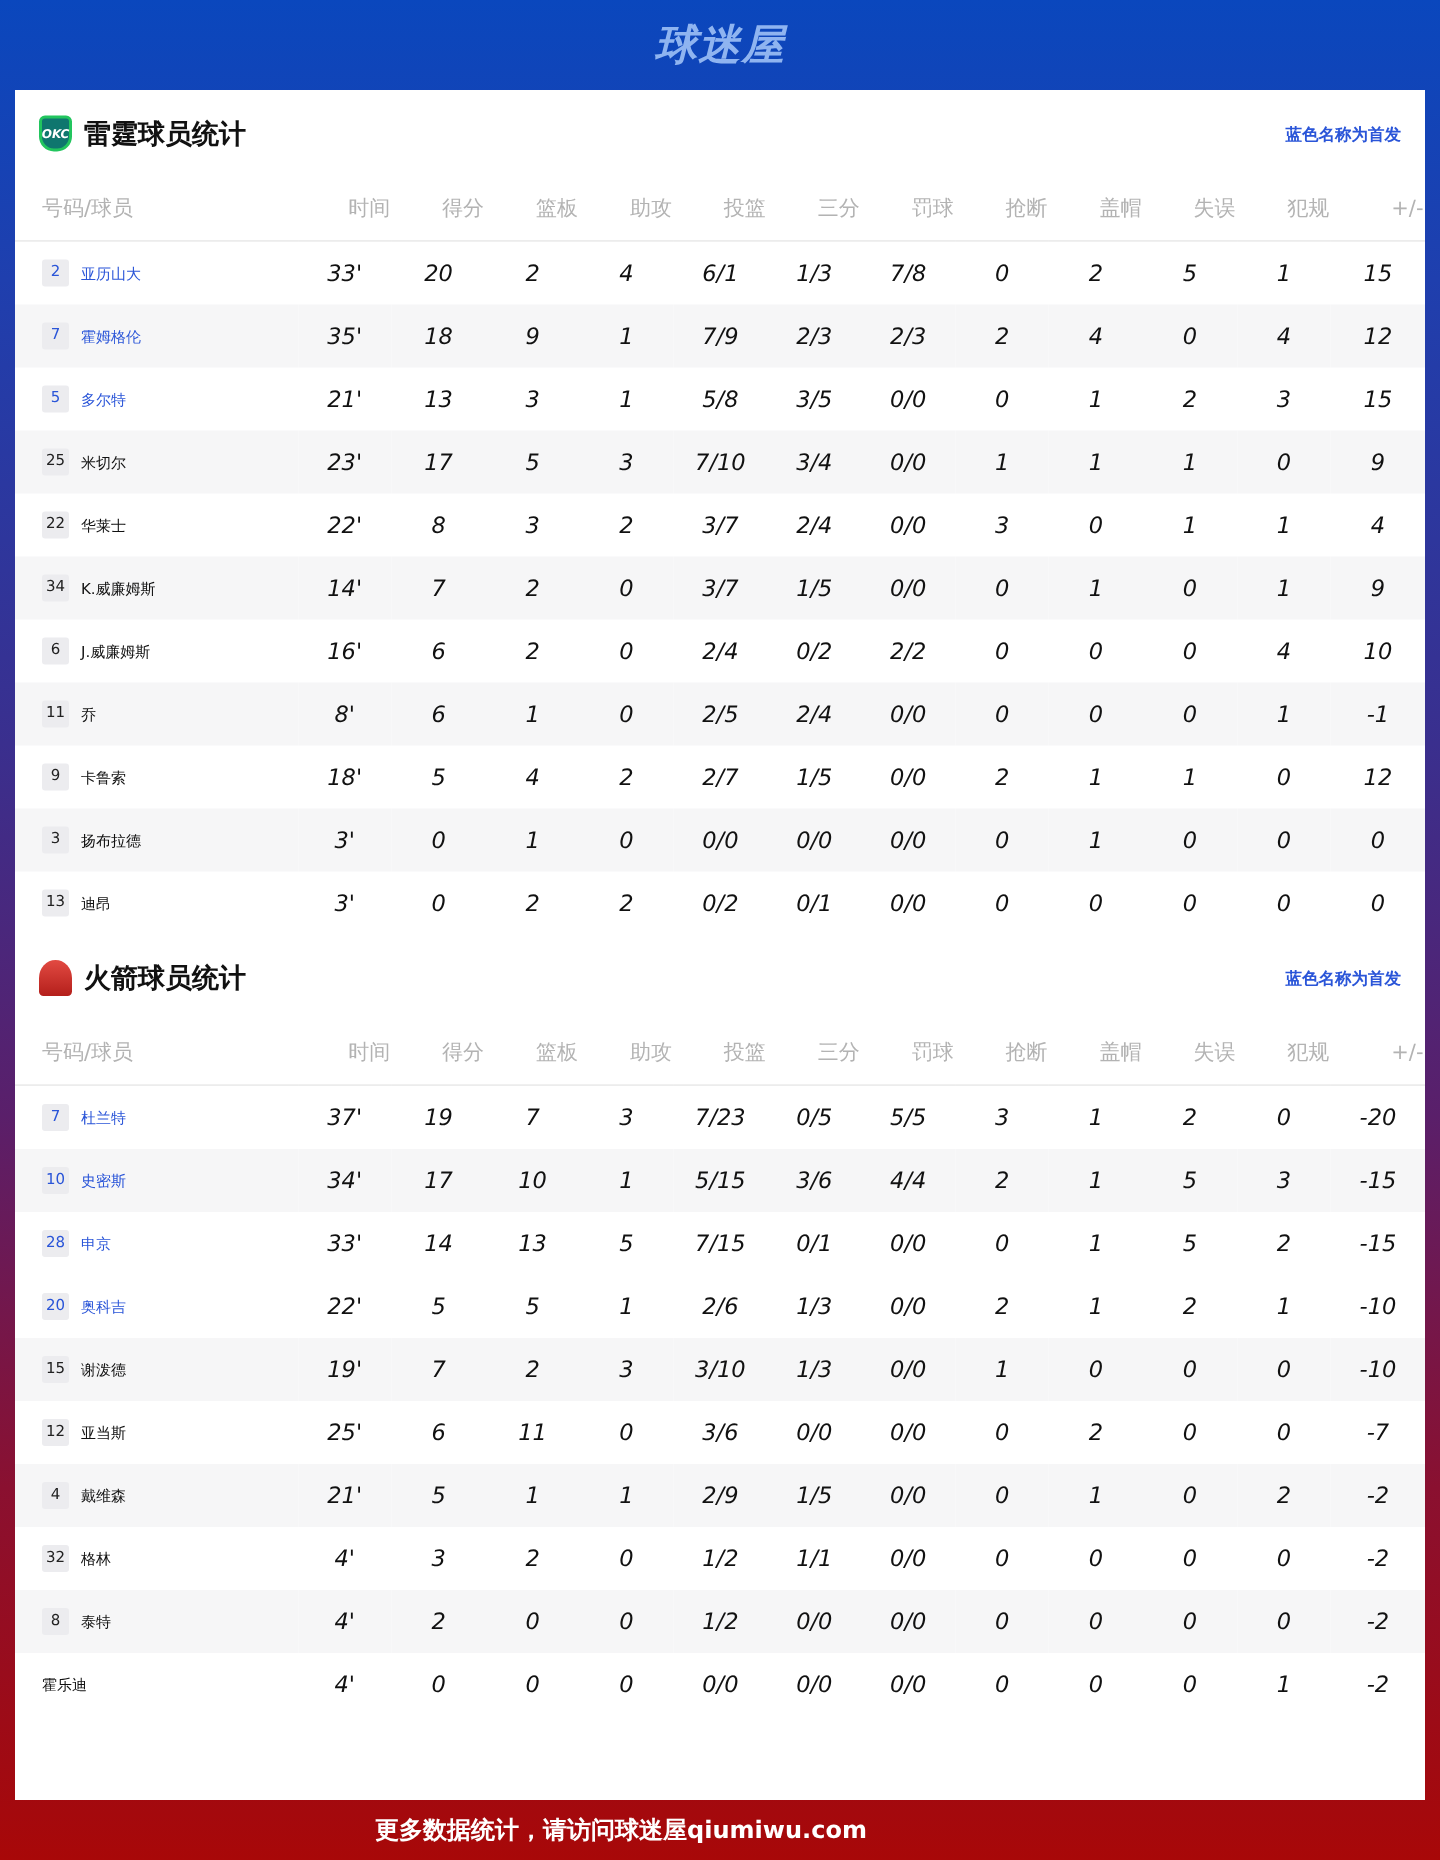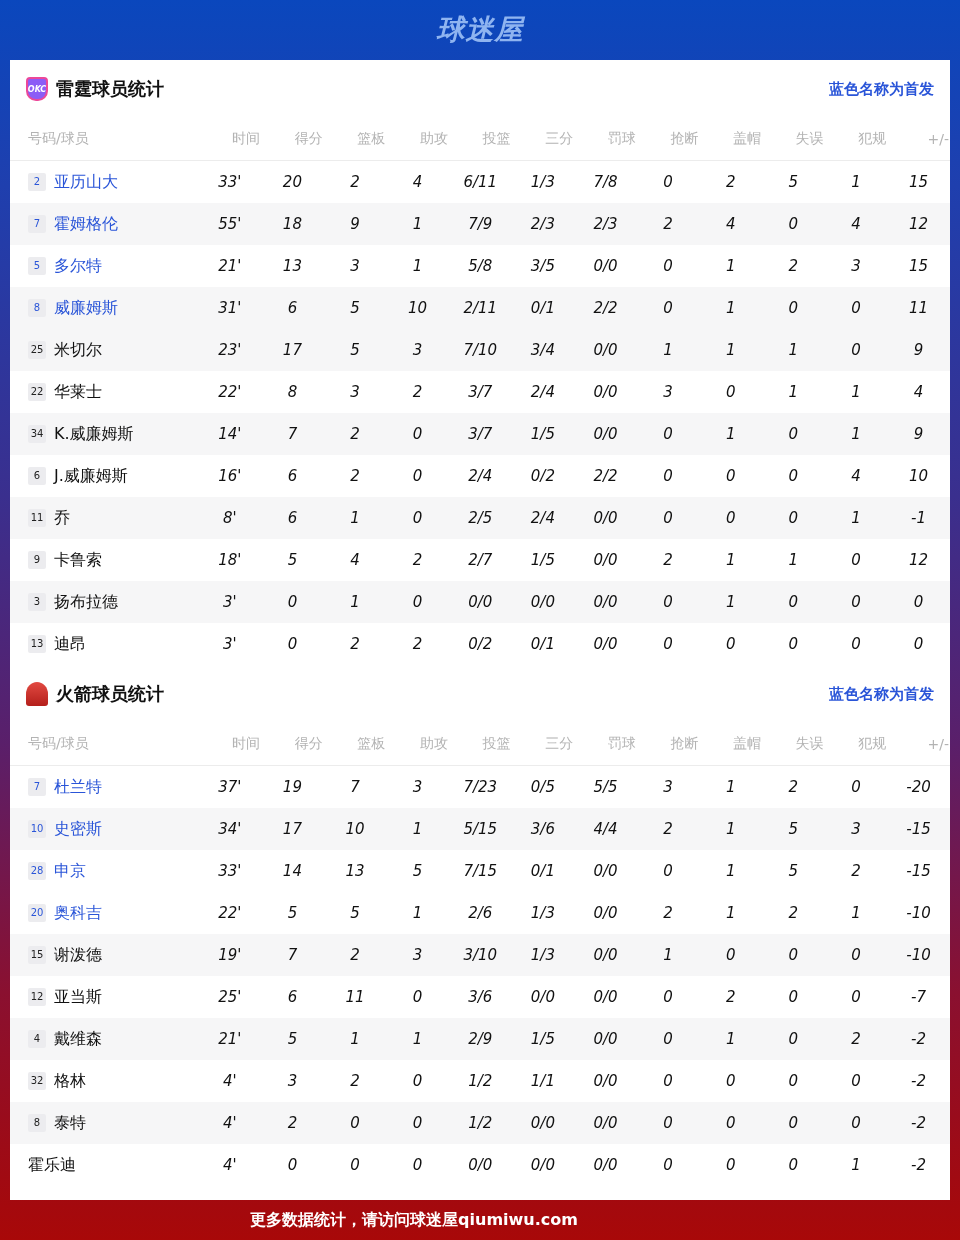--- a/index.html
+++ b/index.html
@@ -14,34 +14,34 @@
   .card {
     position: absolute; left: 10px; top: 60px; width: 940px; height: 1140px;
     background: #fff;
   }
   .section-head {
     height: 58px; display: flex; align-items: center; justify-content: space-between;
     padding: 0 16px 0 16px;
   }
   .team-title { display: flex; align-items: center; gap: 8px; font-size: 18px; color: #111; font-weight: bold; }
   .team-logo { width: 22px; height: 24px; border-radius: 4px 4px 10px 10px; display: inline-flex; align-items: center; justify-content: center; font-size: 8px; color: #fff; font-weight: bold; font-style: italic; }
-  .team-logo.okc { background: #8b5cf6; border: 2px solid #ec4899; box-sizing: border-box; }
+  .team-logo.okc { background: #0f766e; border: 2px solid #22c55e; box-sizing: border-box; }
   .team-logo.hou { background: linear-gradient(180deg, #e24a42 0%, #b41f1b 100%); border-radius: 50% 50% 3px 3px; }
-  .starter-note { color: #2a55d8; font-size: 15px; font-weight: bold; }
+  .starter-note { color: #2a55d8; font-size: 11px; font-weight: bold; }
   table { border-collapse: collapse; width: 940px; table-layout: fixed; }
   th { height: 40px; color: #b3b3b3; font-weight: normal; font-size: 14px; text-align: right; border-bottom: 1px solid #ececec; }
   th.player-col { text-align: left; padding-left: 18px; margin-left: 12px; }
   td { height: 40px; text-align: center; font-size: 15px; color: #111; font-style: italic; }
   tr.alt td { background: #f6f6f7; }
   td.player { text-align: left; padding-left: 18px; font-style: normal; white-space: nowrap; }
   .num {
     display: inline-block; width: 18px; height: 18px; line-height: 18px; background: #ececef; text-align: center;
     font-size: 10px; color: #222; margin-right: 8px; vertical-align: middle; border-radius: 2px;
   }
-  .pname { font-size: 16px; vertical-align: middle; color: #111; }
+  .pname { font-size: 10px; vertical-align: middle; color: #111; }
   tr.starter .pname, tr.starter .num { color: #2a55d8; }
   .footer {
     position: absolute; left: 0; top: 1200px; width: 828px; height: 40px;
     display: flex; align-items: center; justify-content: center;
     color: #fff; font-size: 16px; font-weight: bold;
   }
   col.c-player { width: 188px; }
   col.c-stat { width: 62.46px; }
 </style>
 </head>
@@ -93,32 +93,32 @@
             <th class="">+/-</th>
           </tr>
         </thead>
         <tbody>
           <tr class="starter">
             <td class="player"><span class="num">2</span><span class="pname">亚历山大</span></td>
             <td>33'</td>
             <td>20</td>
             <td>2</td>
             <td>4</td>
-            <td>6/11</td>
+            <td>6/1</td>
             <td>1/3</td>
             <td>7/8</td>
             <td>0</td>
             <td>2</td>
             <td>5</td>
             <td>1</td>
             <td>15</td>
           </tr>
           <tr class="alt starter">
             <td class="player"><span class="num">7</span><span class="pname">霍姆格伦</span></td>
-            <td>55'</td>
+            <td>35'</td>
             <td>18</td>
             <td>9</td>
             <td>1</td>
             <td>7/9</td>
             <td>2/3</td>
             <td>2/3</td>
             <td>2</td>
             <td>4</td>
             <td>0</td>
             <td>4</td>
@@ -131,35 +131,20 @@
             <td>3</td>
             <td>1</td>
             <td>5/8</td>
             <td>3/5</td>
             <td>0/0</td>
             <td>0</td>
             <td>1</td>
             <td>2</td>
             <td>3</td>
             <td>15</td>
-          </tr>
-          <tr class="alt starter">
-            <td class="player"><span class="num">8</span><span class="pname">威廉姆斯</span></td>
-            <td>31'</td>
-            <td>6</td>
-            <td>5</td>
-            <td>10</td>
-            <td>2/11</td>
-            <td>0/1</td>
-            <td>2/2</td>
-            <td>0</td>
-            <td>1</td>
-            <td>0</td>
-            <td>0</td>
-            <td>11</td>
           </tr>
           <tr class="alt ">
             <td class="player"><span class="num">25</span><span class="pname">米切尔</span></td>
             <td>23'</td>
             <td>17</td>
             <td>5</td>
             <td>3</td>
             <td>7/10</td>
             <td>3/4</td>
             <td>0/0</td>

